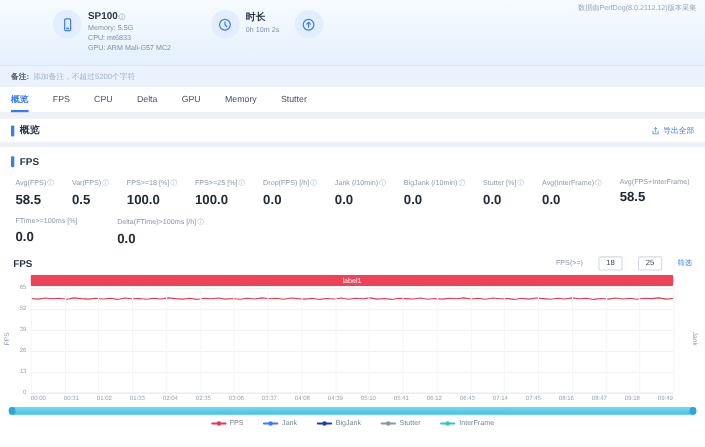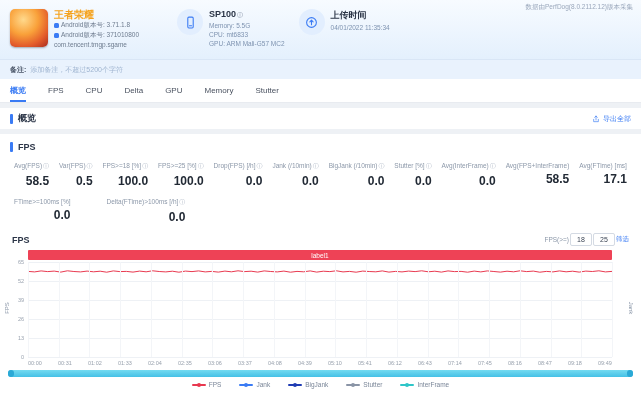--- a/index.html
+++ b/index.html
@@ -37,29 +37,29 @@
   .sec-left{display:flex;align-items:center;gap:5px}
   .accent{width:3px;height:10px;background:#3a7bf4;border-radius:1px}
   .sec-title{font-weight:bold;font-size:9px;color:#2b3547}
   .export-link{color:#3a7bf4;font-size:7px;display:flex;gap:3px;align-items:center;cursor:pointer}
 
   
   .card{margin-top:5px;background:#fff;flex:1 1 auto;padding-top:5px}
   .card-title-row{display:flex;align-items:center;gap:5px;padding:0 10px;height:16px}
   .metrics-row{display:flex;justify-content:space-between;padding:7px 14px 0}
   .metrics-row2{display:flex;gap:36px;padding:10px 14px 0}
-  .metric{text-align:right}
+  .metric{text-align:left}
   .metric-label{font-size:6.5px;color:#8c98a9;white-space:nowrap}
   .metric-value{font-size:12px;font-weight:bold;color:#222a35;margin-top:3px}
   .info-i{font-size:6px;color:#aab4c3;margin-left:1px}
 
   
   .chart-header{display:flex;align-items:center;justify-content:space-between;padding:9px 12px 2px}
   .chart-title{font-weight:bold;font-size:9px;color:#2b3547}
-  .filter{display:flex;align-items:center;gap:1px;font-size:6.5px;color:#8c98a9}
+  .filter{display:flex;align-items:center;gap:14px;font-size:6.5px;color:#8c98a9}
   .filter input{width:22px;height:13px;border:1px solid #d4dae3;border-radius:2px;font-size:7px;text-align:center;color:#3b4454;background:#fff;font-family:inherit}
   .filter-action{color:#3a7bf4;cursor:pointer}
   .chart-wrap{position:relative;margin:2px 29px 0 28px}
   .banner{height:10px;background:#ee4256;color:#fff;font-size:6.5px;display:flex;align-items:center;justify-content:center;border-radius:1px}
   .plot{position:relative;height:96px;margin-top:2px;border-bottom:1px solid #d9dee5}
   .gridline{position:absolute;left:0;right:0;height:1px;background:#eef1f5}
   .vline{position:absolute;top:0;bottom:0;width:1px;background:#f3f5f8}
   .ytick{position:absolute;left:-22px;width:18px;text-align:right;font-size:5.5px;color:#9aa3b0}
   .plot svg{position:absolute;inset:0;width:100%;height:100%}
   .side-label{position:absolute;top:50%;font-size:6px;color:#8c98a9;transform:translateY(-50%) rotate(-90deg);transform-origin:center}
@@ -73,64 +73,57 @@
   .legend-item{display:flex;align-items:center;cursor:pointer}
   .legend-marker{display:inline-block;width:14px;height:2px;position:relative;margin-right:3px;border-radius:1px}
   .legend-dot{position:absolute;left:5px;top:-1px;width:4px;height:4px;border-radius:50%}
 </style>
 </head>
 <body>
 
 <div class="header">
   <div class="collector-note">数据由PerfDog(8.0.2112.12)版本采集</div>
 
-  <div class="app-block">
-    <div class="game-icon"></div>
-    <div>
-      <div class="app-title">王者荣耀</div>
-      <div class="app-line">
-          <span class="android-dot"></span>
-          <span>Android版本号: 3.71.1.8</span>
-        </div>
-      <div class="app-line">
-          <span class="android-dot"></span>
-          <span>Android版本号: 371010800</span>
-        </div>
-      <div class="app-package">com.tencent.tmgp.sgame</div>
-    </div>
-  </div>
 
   <div class="hgroup mdev">
     <div class="hicon">
       <svg width="13" height="13" viewBox="0 0 24 24" fill="none" stroke="#3a7bf4" stroke-width="2" stroke-linecap="round">
           <rect x="7" y="2" width="10" height="20" rx="2"></rect>
           <line x1="10" y1="18" x2="14" y2="18"></line>
         </svg>
     </div>
     <div>
       <div class="hname"><span>SP100</span><span class="info-i">ⓘ</span></div>
       <div class="hline">Memory: 5.5G</div>
       <div class="hline">CPU: mt6833</div>
       <div class="hline">GPU: ARM Mali-G57 MC2</div>
     </div>
   </div>
 
 
+  <div class="hgroup mdur">
+    <div class="hicon">
+      <svg width="13" height="13" viewBox="0 0 24 24" fill="none" stroke="#3a7bf4" stroke-width="2" stroke-linecap="round">
+          <circle cx="12" cy="12" r="9"></circle>
+          <path d="M12 7v5l3 3"></path>
+        </svg>
+    </div>
+    <div>
+      <div class="hname">时长</div>
+      <div class="hline">0h 10m 2s</div>
+    </div>
+  </div>
 
   <div class="hgroup mupl">
     <div class="hicon">
       <svg width="13" height="13" viewBox="0 0 24 24" fill="none" stroke="#3a7bf4" stroke-width="2" stroke-linecap="round">
           <circle cx="12" cy="12" r="9"></circle>
           <path d="M12 16V8"></path>
           <path d="M9 11l3-3 3 3"></path>
         </svg>
-    </div>
-    <div>
-      <div class="hname">上传时间</div>
-      <div class="hline">04/01/2022 11:35:34</div>
     </div>
   </div>
 </div>
 
 <div class="remark">
   <span class="remark-label">备注:</span>
   <span class="remark-placeholder">添加备注，不超过5200个字符</span>
 </div>
 
 <div class="tabbar">
@@ -197,24 +190,20 @@
         <div class="metric-label">Stutter [%]<span class="info-i">ⓘ</span></div>
         <div class="metric-value">0.0</div>
       </div>
       <div class="metric">
         <div class="metric-label">Avg(InterFrame)<span class="info-i">ⓘ</span></div>
         <div class="metric-value">0.0</div>
       </div>
       <div class="metric">
         <div class="metric-label">Avg(FPS+InterFrame)</div>
         <div class="metric-value">58.5</div>
-      </div>
-      <div class="metric">
-        <div class="metric-label">Avg(FTime) [ms]</div>
-        <div class="metric-value">17.1</div>
       </div>
     </div>
   <div class="metrics-row2">
       <div class="metric">
         <div class="metric-label">FTime&gt;=100ms [%]</div>
         <div class="metric-value">0.0</div>
       </div>
       <div class="metric">
         <div class="metric-label">Delta(FTime)&gt;100ms [/h]<span class="info-i">ⓘ</span></div>
         <div class="metric-value">0.0</div>

